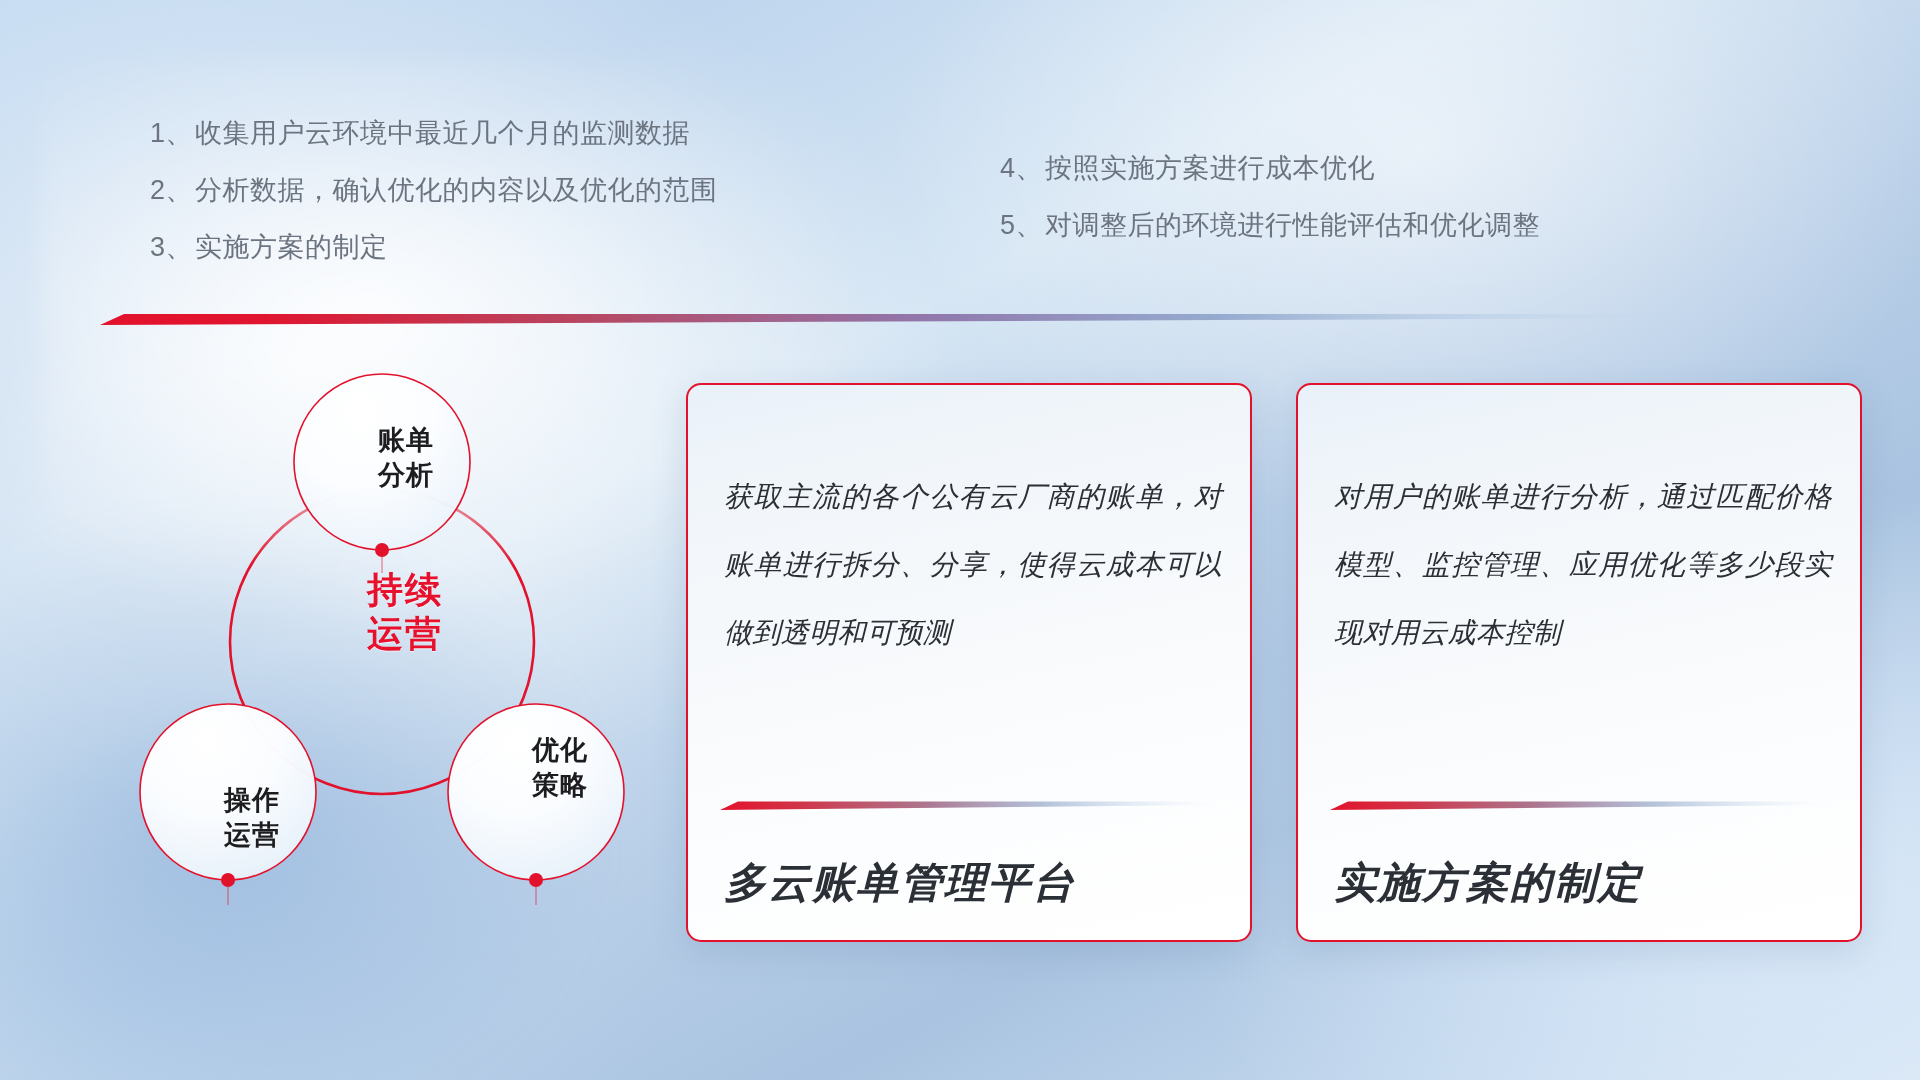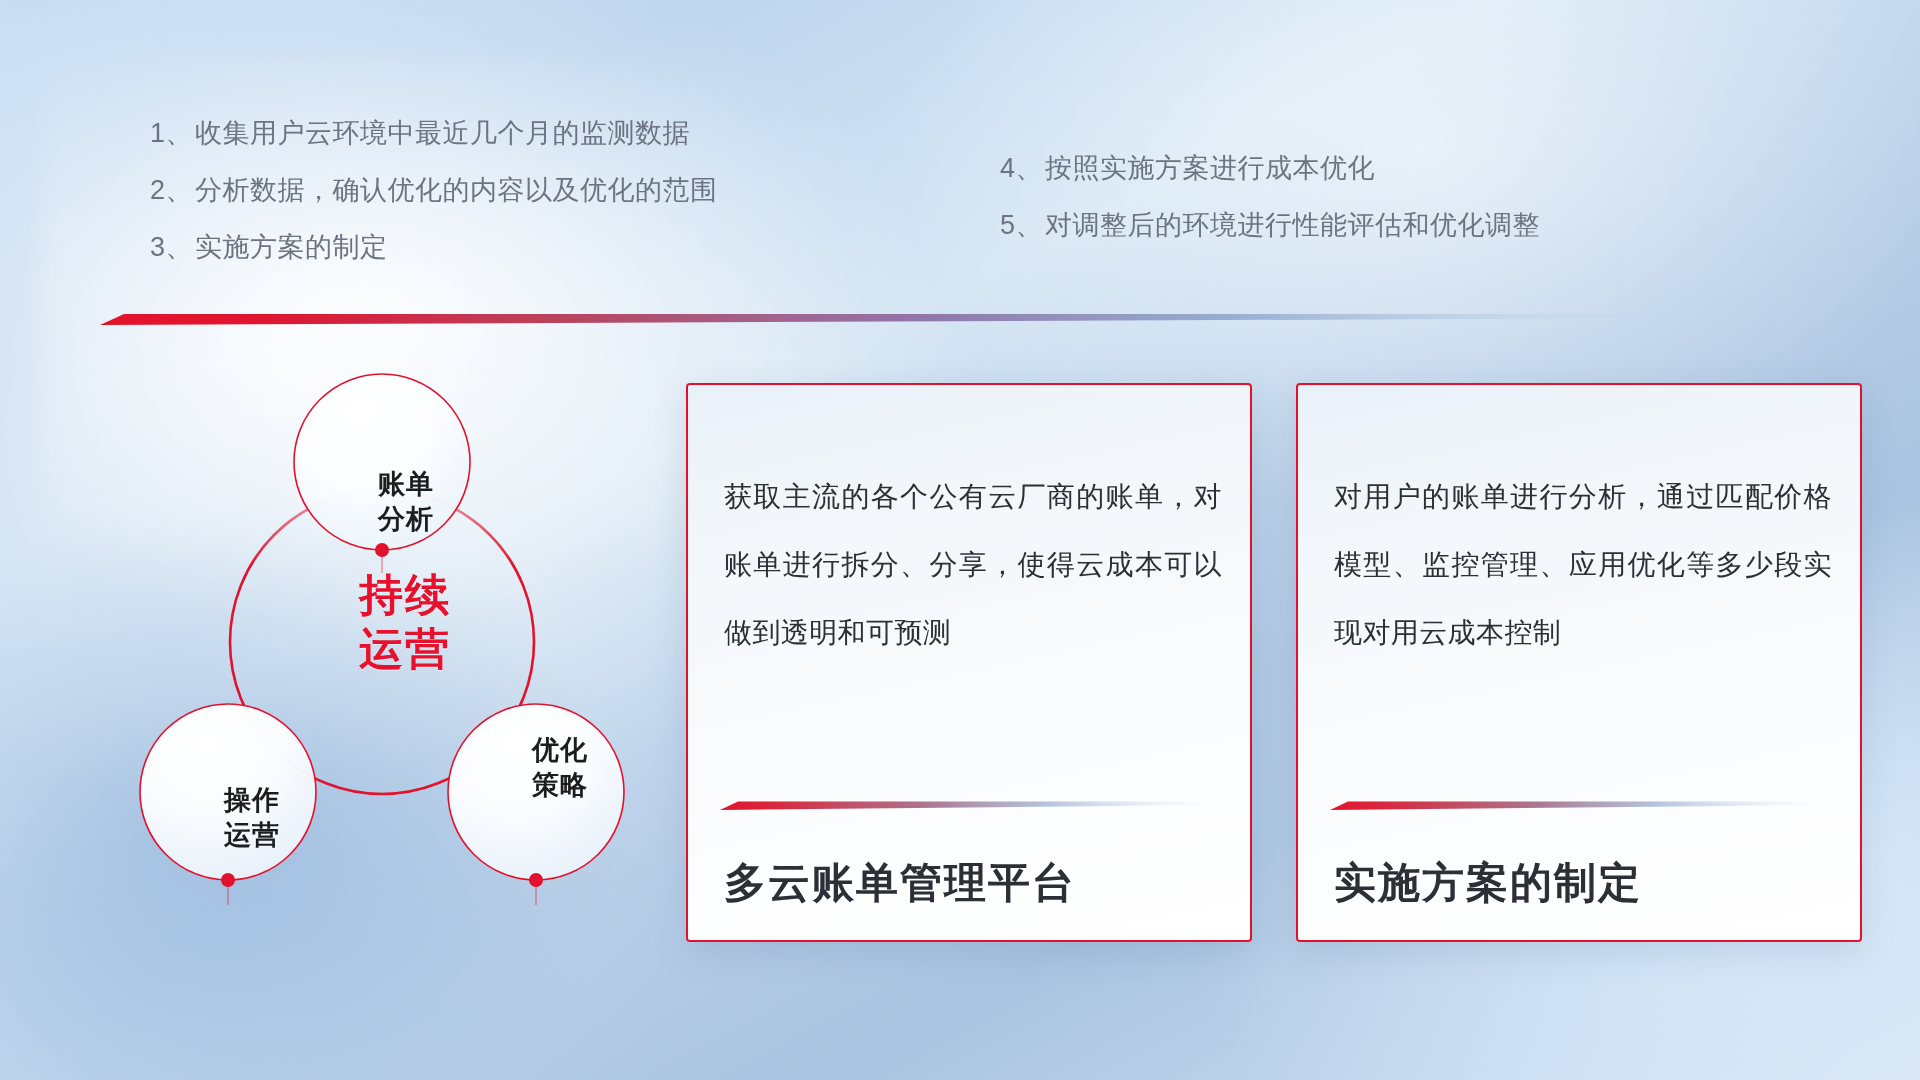--- a/index.html
+++ b/index.html
@@ -93,49 +93,50 @@
     position: absolute;
     text-align: center;
     color: #1d1d1f;
     font-weight: bold;
     font-size: 27px;
     line-height: 1.28;
     letter-spacing: 1px;
     z-index: 3;
     white-space: nowrap;
   }
-  #lbl-top  { left: 246px; top: 78px;  width: 130px; margin-top: 44px; }
+  #lbl-top  { left: 246px; top: 78px;  width: 130px; }
   #lbl-bl   { left: 92px;  top: 390px; width: 130px; margin-top: 48px; }
   #lbl-br   { left: 400px; top: 388px; width: 130px; }
   #lbl-center {
     position: absolute;
     left: 215px; top: 223px; width: 190px;
     text-align: center;
     color: #e8112d;
     font-weight: bold;
-    font-size: 44px;
+    font-size: 36px;
     line-height: 1.22;
     letter-spacing: 2px;
     z-index: 3;
     text-shadow: 0 1px 0 rgba(255,255,255,0.6);
   }
 
   
   .card {
     position: absolute;
     width: 562px;
     height: 555px;
     top: 383px;
-    border-radius: 4px;
+    border-radius: 15px;
     border: 2px solid #e3122c;
     background:
       linear-gradient(168deg, #e9f1f9 0%, #f2f6fa 22%, #f8fafc 50%, #fcfdfe 72%, #ffffff 100%);
     box-shadow: 0 10px 34px rgba(80,110,150,0.18);
     overflow: hidden;
     z-index: 6;
+    font-style: italic;
   }
   #card-1 { left: 686px; }
   #card-2 { left: 1296px; }
 
   .card-body {
     position: absolute;
     left: 36px;
     right: 28px;
     top: 78px;
     font-size: 28px;

